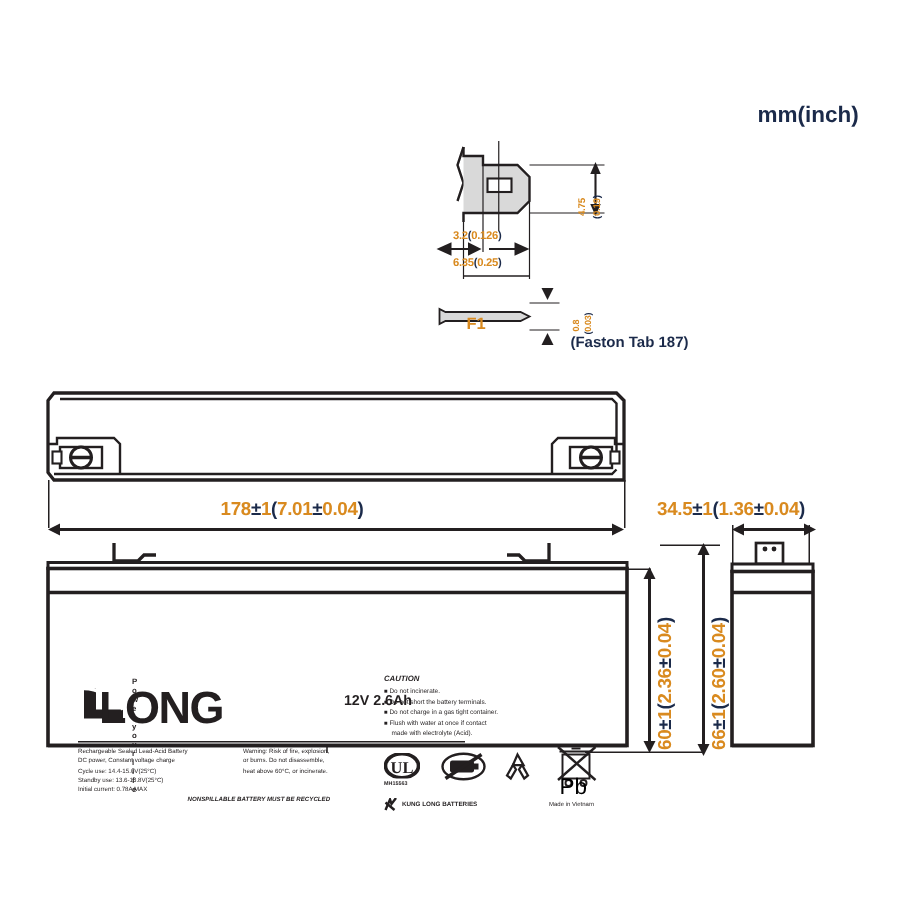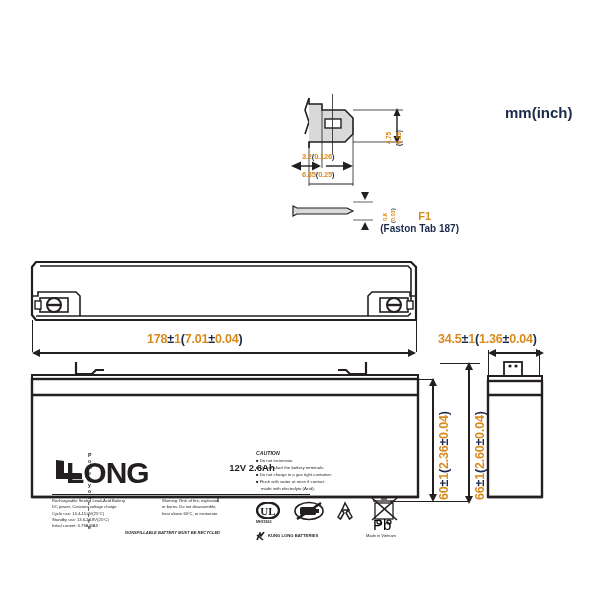--- a/index.html
+++ b/index.html
@@ -16,21 +16,21 @@
 
   
   .dim{
     font-weight:bold;
     color:#d98a1f;
     white-space:nowrap;
     letter-spacing:-0.2px;
   }
   .dim .nv{color:#1b2a4a;}
   .units{
-    font-size:15px;font-weight:bold;color:#1b2a4a;letter-spacing:0px;margin-top:36px;
+    font-size:15px;font-weight:bold;color:#1b2a4a;letter-spacing:0px;
   }
   .vert{
     transform-origin:0 0;
     transform:rotate(-90deg);
   }
 
   
   .hline{background:#231f20;height:1px;}
   .vline{background:#231f20;width:1px;}
   .hl2{background:#231f20;height:2px;}
@@ -125,21 +125,21 @@
 
     <div class="abs dim" style="left:17px;top:80px;font-size:7.5px;">6.35<span class="nv">(</span>0.25<span class="nv">)</span></div>
 
     <div class="abs vert" style="left:88px;top:131px;">
       <span class="dim" style="font-size:6px;display:inline-block;">0.8</span>
     </div>
     <div class="abs vert" style="left:96px;top:133px;">
       <span class="dim nv" style="font-size:6px;display:inline-block;"><span class="nv">(</span>0.03<span class="nv">)</span></span>
     </div>
 
-    <div class="abs f1" style="left:26px;top:120px;width:120px;text-align:right;">F1</div>
+    <div class="abs f1" style="left:26px;top:120px;width:120px;text-align:left;">F1</div>
     <div class="abs f1sub" style="left:-6px;top:133px;width:180px;text-align:right;">(Faston Tab 187)</div>
   </div>
 
   <div class="abs" style="left:30px;top:258px;width:395px;height:75px;">
     <svg width="395" height="75" style="position:absolute;left:0;top:0;">
 
       <path d="M6,4 L381,4 L386,9 L386,62 L6,62 L2,57 L2,9 Z" stroke="#231f20" stroke-width="2.2" fill="#ffffff" stroke-linejoin="miter"></path>
 
       <path d="M10,8 L378,8 L381,11 L381,48" stroke="#231f20" stroke-width="1.6" fill="none"></path>
 

